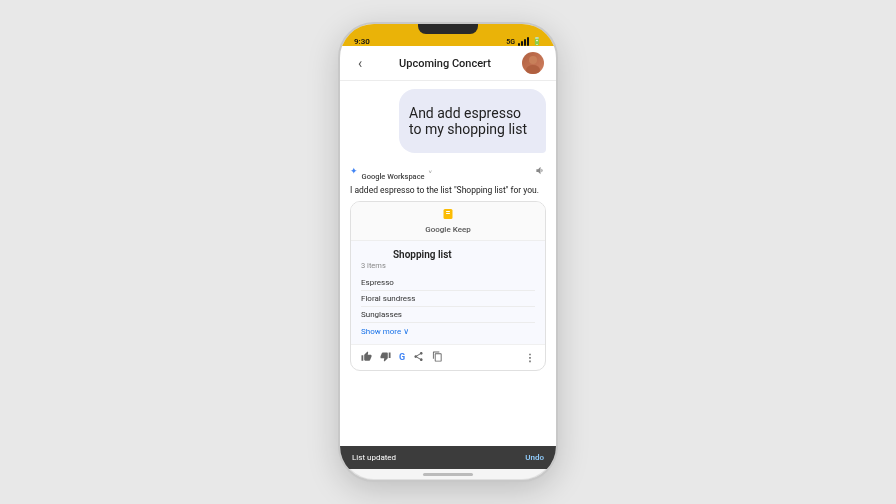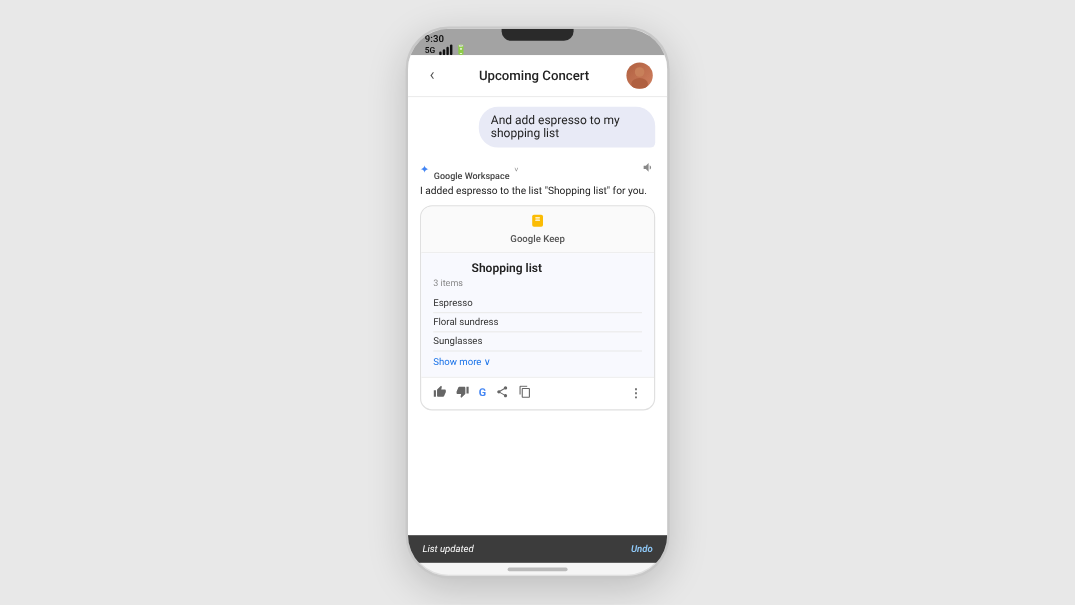--- a/index.html
+++ b/index.html
@@ -36,26 +36,25 @@
       position: absolute;
       top: 0;
       left: 50%;
       transform: translateX(-50%);
       z-index: 10;
     }
 
     .status-bar {
       display: flex;
       justify-content: space-between;
-      align-items: flex-start;
+      align-items: flex-end;
       padding: 4px 14px 0 14px;
       height: 22px;
-      background: #a3a3a3;
+      background: #eab308;
       flex-shrink: 0;
-      flex-direction: column;
     }
 
     .status-time {
       font-size: 8px;
       font-weight: 600;
       color: #111;
     }
 
     .status-icons {
       display: flex;
@@ -118,22 +117,22 @@
       overflow-y: auto;
       display: flex;
       flex-direction: column;
       padding: 8px 10px;
       gap: 8px;
     }
 
     .user-bubble {
       background: #e8eaf6;
       border-radius: 16px 16px 4px 16px;
-      padding: 6px 10px;
-      font-size: 10px;
+      padding: 16px 10px;
+      font-size: 14px;
       color: #222;
       align-self: flex-end;
       max-width: 75%;
     }
 
     .assistant-response {
       display: flex;
       flex-direction: column;
       gap: 4px;
     }
@@ -246,21 +245,20 @@
 
     .bottom-toast {
       background: #3c3c3c;
       color: #fff;
       font-size: 8px;
       padding: 7px 12px;
       display: flex;
       justify-content: space-between;
       align-items: flex-end;
       flex-shrink: 0;
-      font-style: italic;
     }
 
     .toast-undo {
       color: #90caf9;
       font-size: 8px;
       font-weight: 600;
     }
 
     .input-bar {
       background: #fff;

